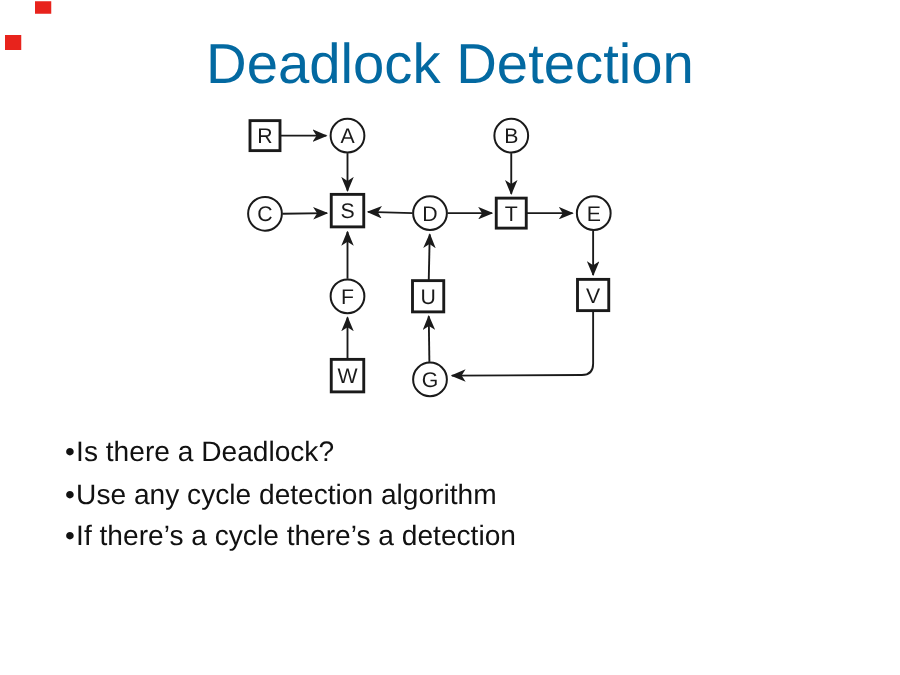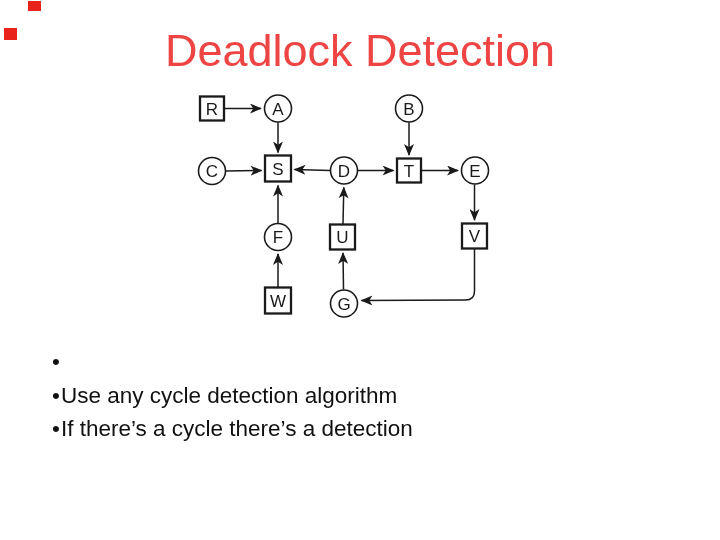--- a/index.html
+++ b/index.html
@@ -7,21 +7,21 @@
     width:720px;height:540px;position:relative;overflow:hidden;
     background:#ffffff;
     font-family:"Liberation Sans", sans-serif;
     -webkit-font-smoothing:antialiased;
   }
   .artifact{position:absolute;}
   .slide-title{
     position:absolute;left:0;right:0;top:28px;
     text-align:center;
     font-size:45px;line-height:1.0;
-    color:#ef4444;
+    color:#0369a1;
     letter-spacing:0px;
     white-space:nowrap;
   }
   .graph-svg{position:absolute;left:0;top:0;}
   .bullets{
     position:absolute;left:52px;top:345px;
     font-size:22.5px;line-height:33.5px;color:#111111;
     white-space:nowrap;
   }
   .bullet-line{display:flex;align-items:baseline;}
@@ -78,20 +78,21 @@
     <text x="474.5" y="236.5" text-anchor="middle" dominant-baseline="central" font-size="17" fill="#1a1a1a" font-family="&quot;Liberation Sans&quot;, sans-serif">V</text>
     <rect x="265" y="287.5" width="26" height="26" fill="#ffffff" stroke="#1a1a1a" stroke-width="2.3"></rect>
     <text x="278" y="301" text-anchor="middle" dominant-baseline="central" font-size="17" fill="#1a1a1a" font-family="&quot;Liberation Sans&quot;, sans-serif">W</text>
     <circle cx="344" cy="303.5" r="13.5" fill="#ffffff" stroke="#1a1a1a" stroke-width="1.6"></circle>
     <text x="344" y="304" text-anchor="middle" dominant-baseline="central" font-size="17" fill="#1a1a1a" font-family="&quot;Liberation Sans&quot;, sans-serif">G</text>
   </svg>
 
 <div class="bullets">
   <div class="bullet-line">
     <span class="bullet-dot">•</span>
+    <span>Is there a Deadlock?</span>
   </div>
   <div class="bullet-line">
     <span class="bullet-dot">•</span>
     <span>Use any cycle detection algorithm</span>
   </div>
   <div class="bullet-line">
     <span class="bullet-dot">•</span>
     <span>If there’s a cycle there’s a detection</span>
   </div>
 </div>

